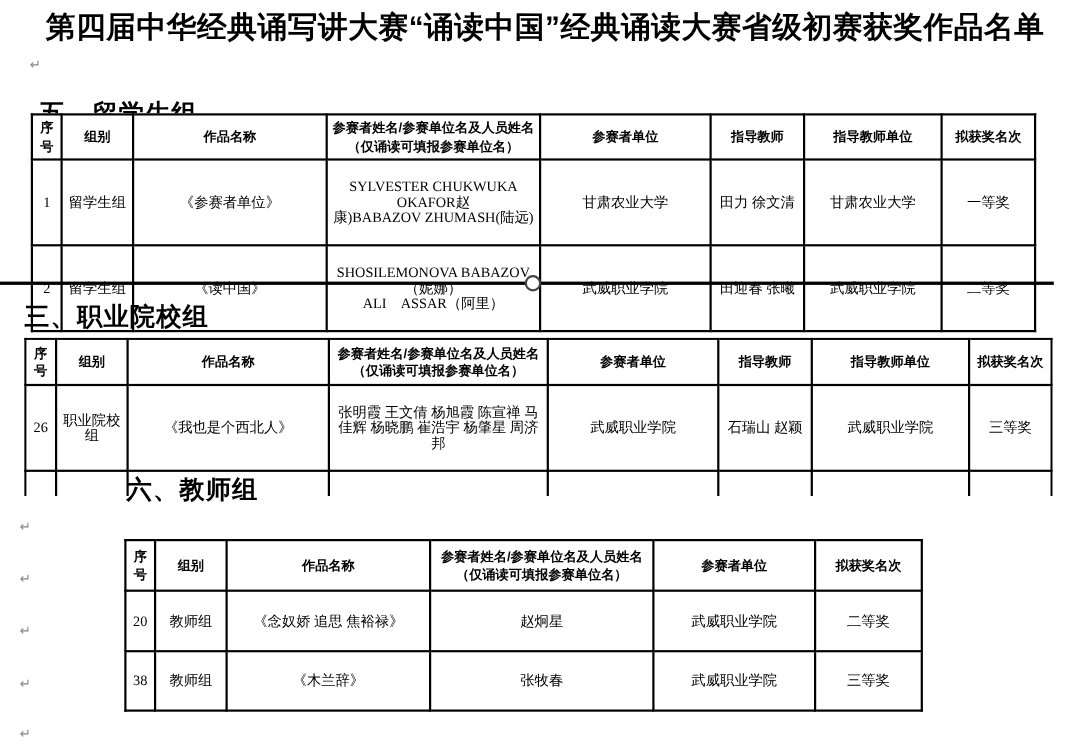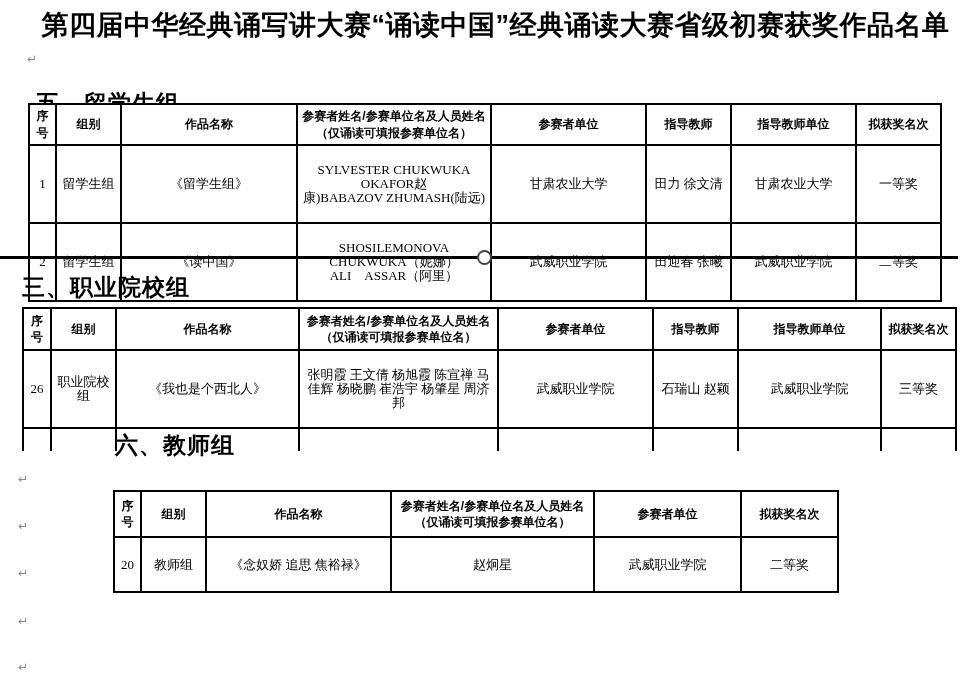--- a/index.html
+++ b/index.html
@@ -76,21 +76,21 @@
       </thead>
       <tbody>
         <tr style="height: 55px;">
           <td>
             <div class="cellwrap">1</div>
           </td>
           <td>
             <div class="cellwrap">留学生组</div>
           </td>
           <td>
-            <div class="cellwrap">《留学生组》</div>
+            <div class="cellwrap">《参赛者单位》</div>
           </td>
           <td>
             <div class="cellwrap participants">SYLVESTER CHUKWUKA OKAFOR赵
 康)BABAZOV ZHUMASH(陆远)</div>
           </td>
           <td>
             <div class="cellwrap">甘肃农业大学</div>
           </td>
           <td>
             <div class="cellwrap">田力 徐文清</div>
@@ -106,21 +106,21 @@
           <td>
             <div class="cellwrap">2</div>
           </td>
           <td>
             <div class="cellwrap">留学生组</div>
           </td>
           <td>
             <div class="cellwrap">《读中国》</div>
           </td>
           <td>
-            <div class="cellwrap participants">SHOSILEMONOVA  CHUKWUKA（妮娜）
+            <div class="cellwrap participants">SHOSILEMONOVA  BABAZOV（妮娜）
 ALI　ASSAR（阿里）</div>
           </td>
           <td>
             <div class="cellwrap">武威职业学院</div>
           </td>
           <td>
             <div class="cellwrap">田迎春 张曦</div>
           </td>
           <td>
             <div class="cellwrap">武威职业学院</div>
@@ -239,15 +239,35 @@
           <td>
             <div class="cellwrap participants">赵炯星</div>
           </td>
           <td>
             <div class="cellwrap">武威职业学院</div>
           </td>
           <td>
             <div class="cellwrap">二等奖</div>
           </td>
         </tr>
+        <tr style="height: 54px;">
+          <td>
+            <div class="cellwrap">38</div>
+          </td>
+          <td>
+            <div class="cellwrap">教师组</div>
+          </td>
+          <td>
+            <div class="cellwrap">《木兰辞》</div>
+          </td>
+          <td>
+            <div class="cellwrap participants">张牧春</div>
+          </td>
+          <td>
+            <div class="cellwrap">武威职业学院</div>
+          </td>
+          <td>
+            <div class="cellwrap">三等奖</div>
+          </td>
+        </tr>
       </tbody>
     </table>
 </div>
 
 </body></html>

